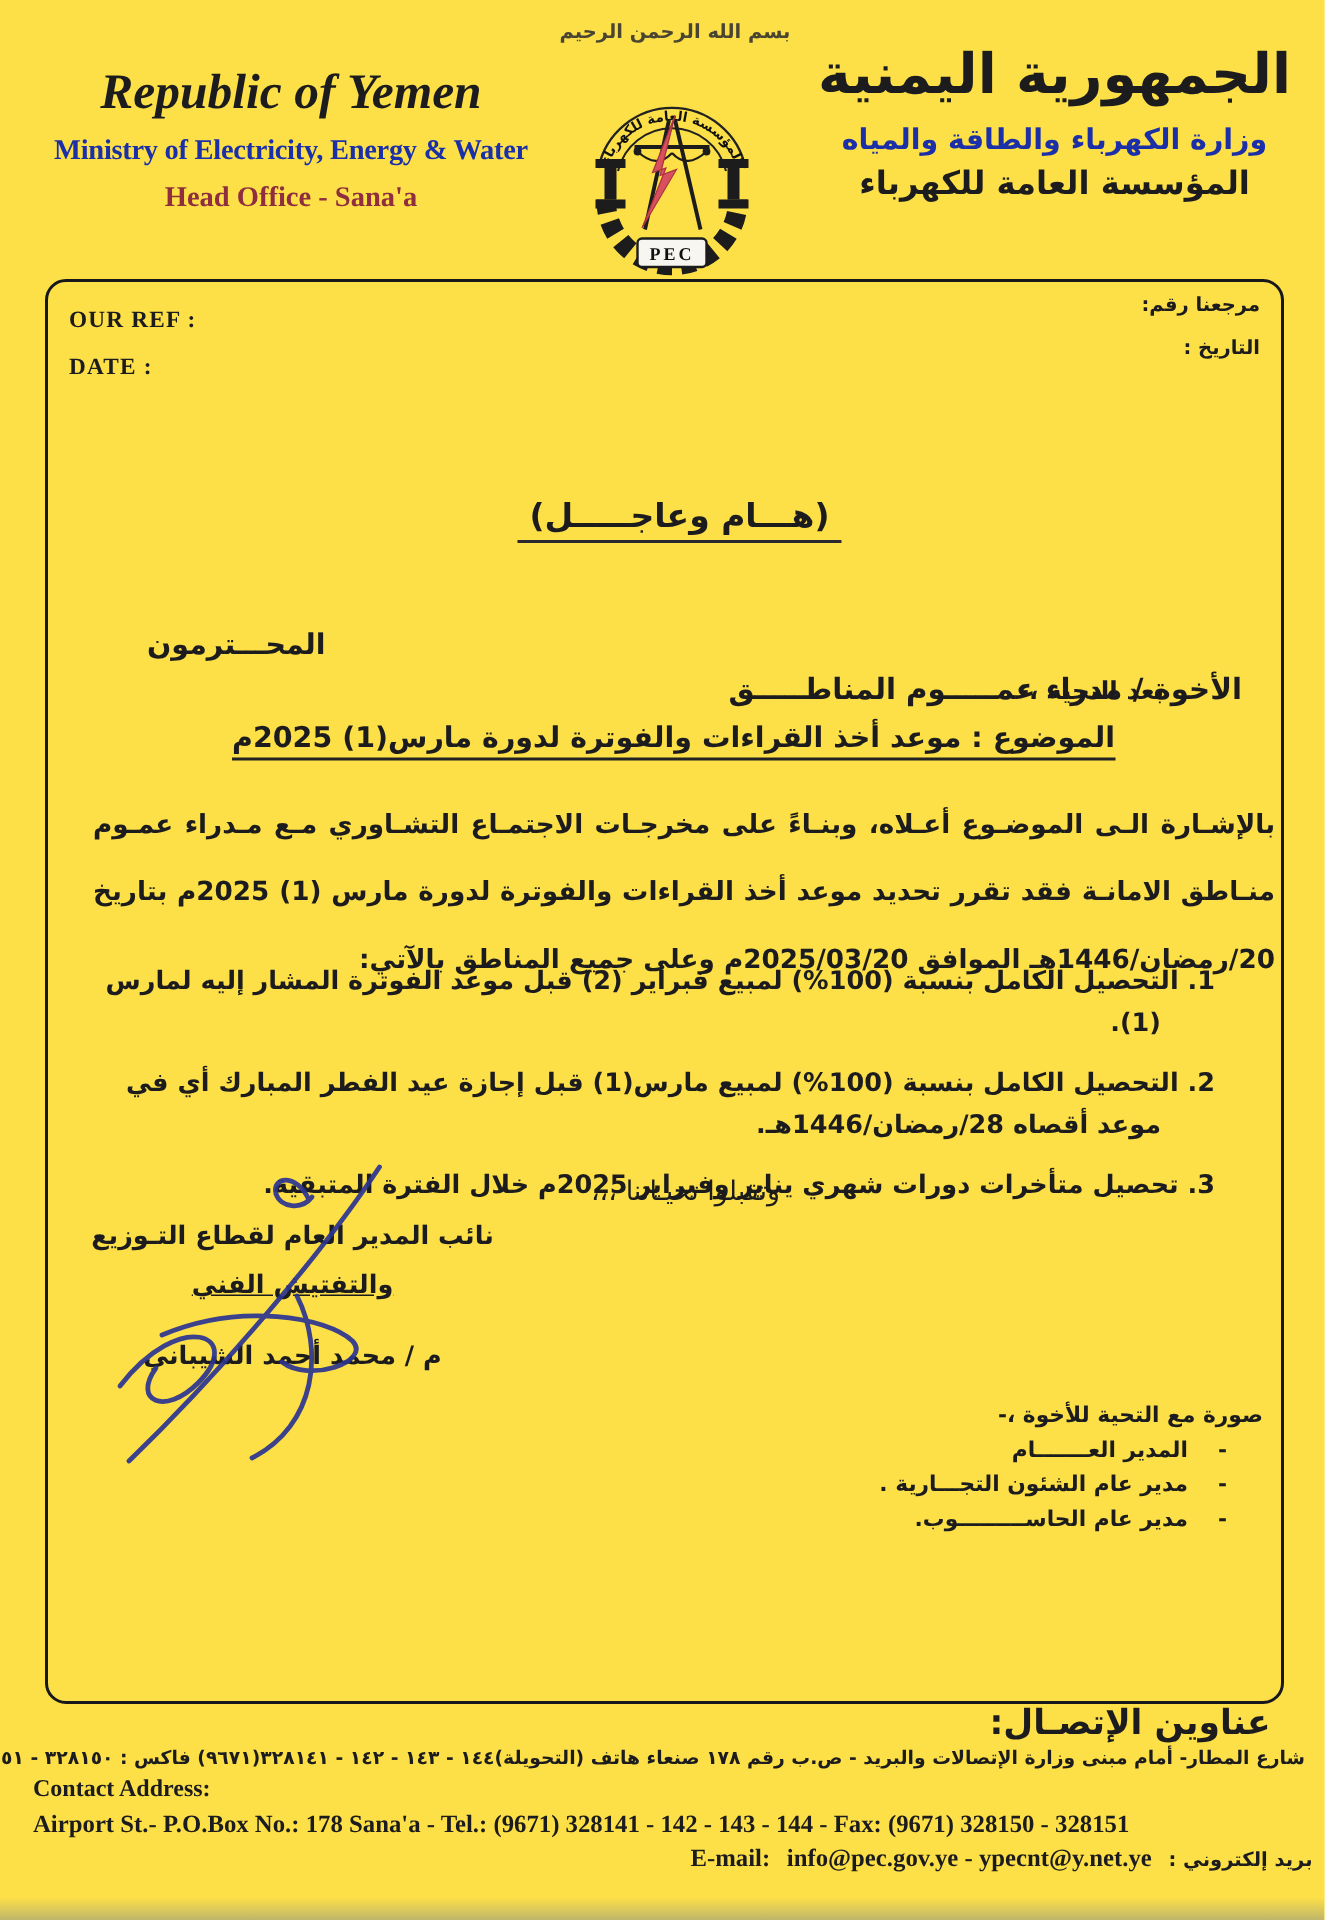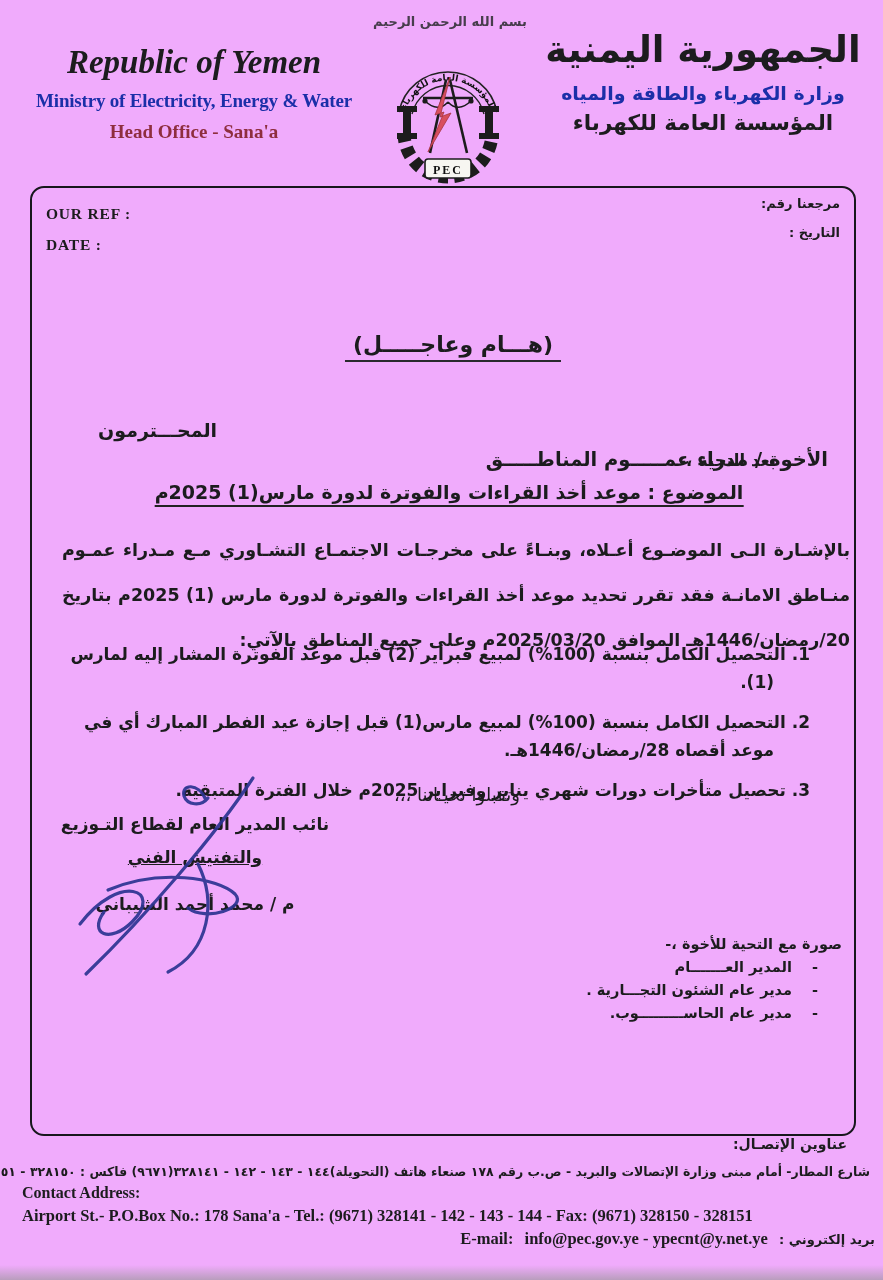--- a/index.html
+++ b/index.html
@@ -1,18 +1,18 @@
 <!DOCTYPE html>
 <html lang="ar"><head>
 <meta charset="utf-8">
 <style>
   html,body{margin:0;padding:0;}
   .page{
     position:relative; width:883px; height:1280px; overflow:hidden;
-    background:#f0abfc;
+    background:#fde047;
     font-family:"DejaVu Sans",sans-serif; color:#1c1c1e;
   }
   .abs{position:absolute;}
   
   .basmala{left:352px; top:14px; width:196px; text-align:center;
     font-size:13px; font-weight:bold; color:#2a2a2e; opacity:.85; letter-spacing:1px;}
   .hdr-left{left:24px; top:42px; width:340px; text-align:center;
     font-family:"Liberation Serif","DejaVu Serif",serif;}
   .hl1{font-size:33px; font-weight:bold; font-style:italic; line-height:40px;}
   .hl2{font-size:19px; font-weight:bold; color:#1b2fa8; margin-top:8px; letter-spacing:-0.2px;}
@@ -50,21 +50,21 @@
   .sig{left:20px; top:626px; width:286px; text-align:center; direction:rtl;}
   .sig-l1{font-size:17px; font-weight:bold;}
   .sig-l2{font-size:17px; font-weight:bold; margin-top:13px; text-decoration:underline;}
   .sig-name{font-size:17px; font-weight:bold; margin-top:27px;}
   .sig-ink{left:48px; top:772px;}
   .cc{right:12px; top:748px; width:268px; direction:rtl;}
   .cc-head{font-size:14.5px; font-weight:bold; margin-bottom:7px;}
   .cc-item{font-size:14.5px; font-weight:bold; padding-right:24px; margin-top:7px;
     display:flex; gap:20px;}
   
-  .ft-ar-head{right:36px; top:1136px; font-size:14px; font-weight:bold; direction:rtl;}
+  .ft-ar-head{right:36px; top:1136px; font-size:23px; font-weight:bold; direction:rtl;}
   .ft-ar-line{right:13px; top:1164px; font-size:12.5px; font-weight:bold;
     direction:rtl; white-space:nowrap;}
   .ft-en-head{left:22px; top:1184px; font-family:"Liberation Serif",serif;
     font-size:16px; font-weight:bold;}
   .ft-en-line{left:22px; top:1206px; font-family:"Liberation Serif",serif;
     font-size:16.5px; font-weight:bold; white-space:nowrap;}
   .ft-email{left:0; right:0; top:1229px; text-align:right; white-space:nowrap;padding-left:16px;}
   .em-en{font-family:"Liberation Serif",serif; font-size:16.5px; font-weight:bold;}
   .em-val{font-family:"Liberation Serif",serif; font-size:16.5px; font-weight:bold; margin:0 6px;}
   .em-ar{font-size:13px; font-weight:bold; direction:rtl; display:inline-block; margin-right:8px;}

